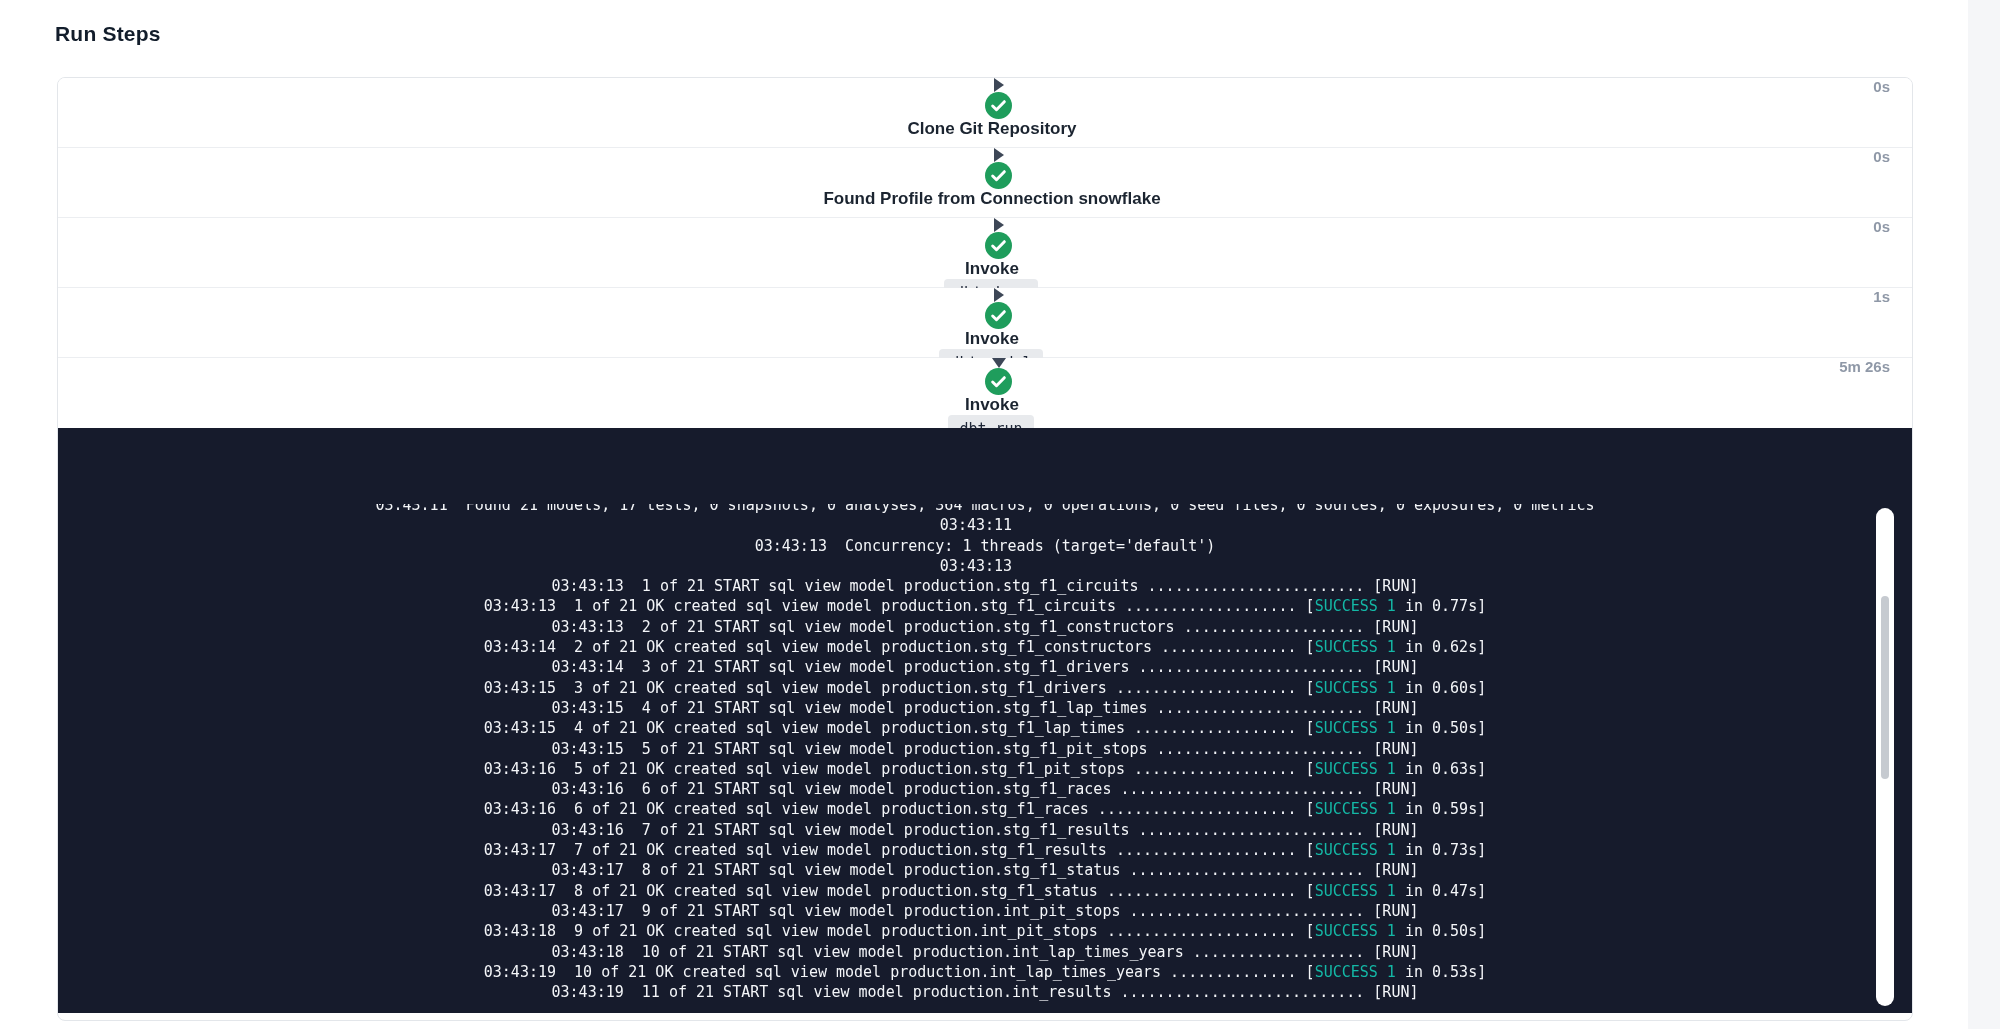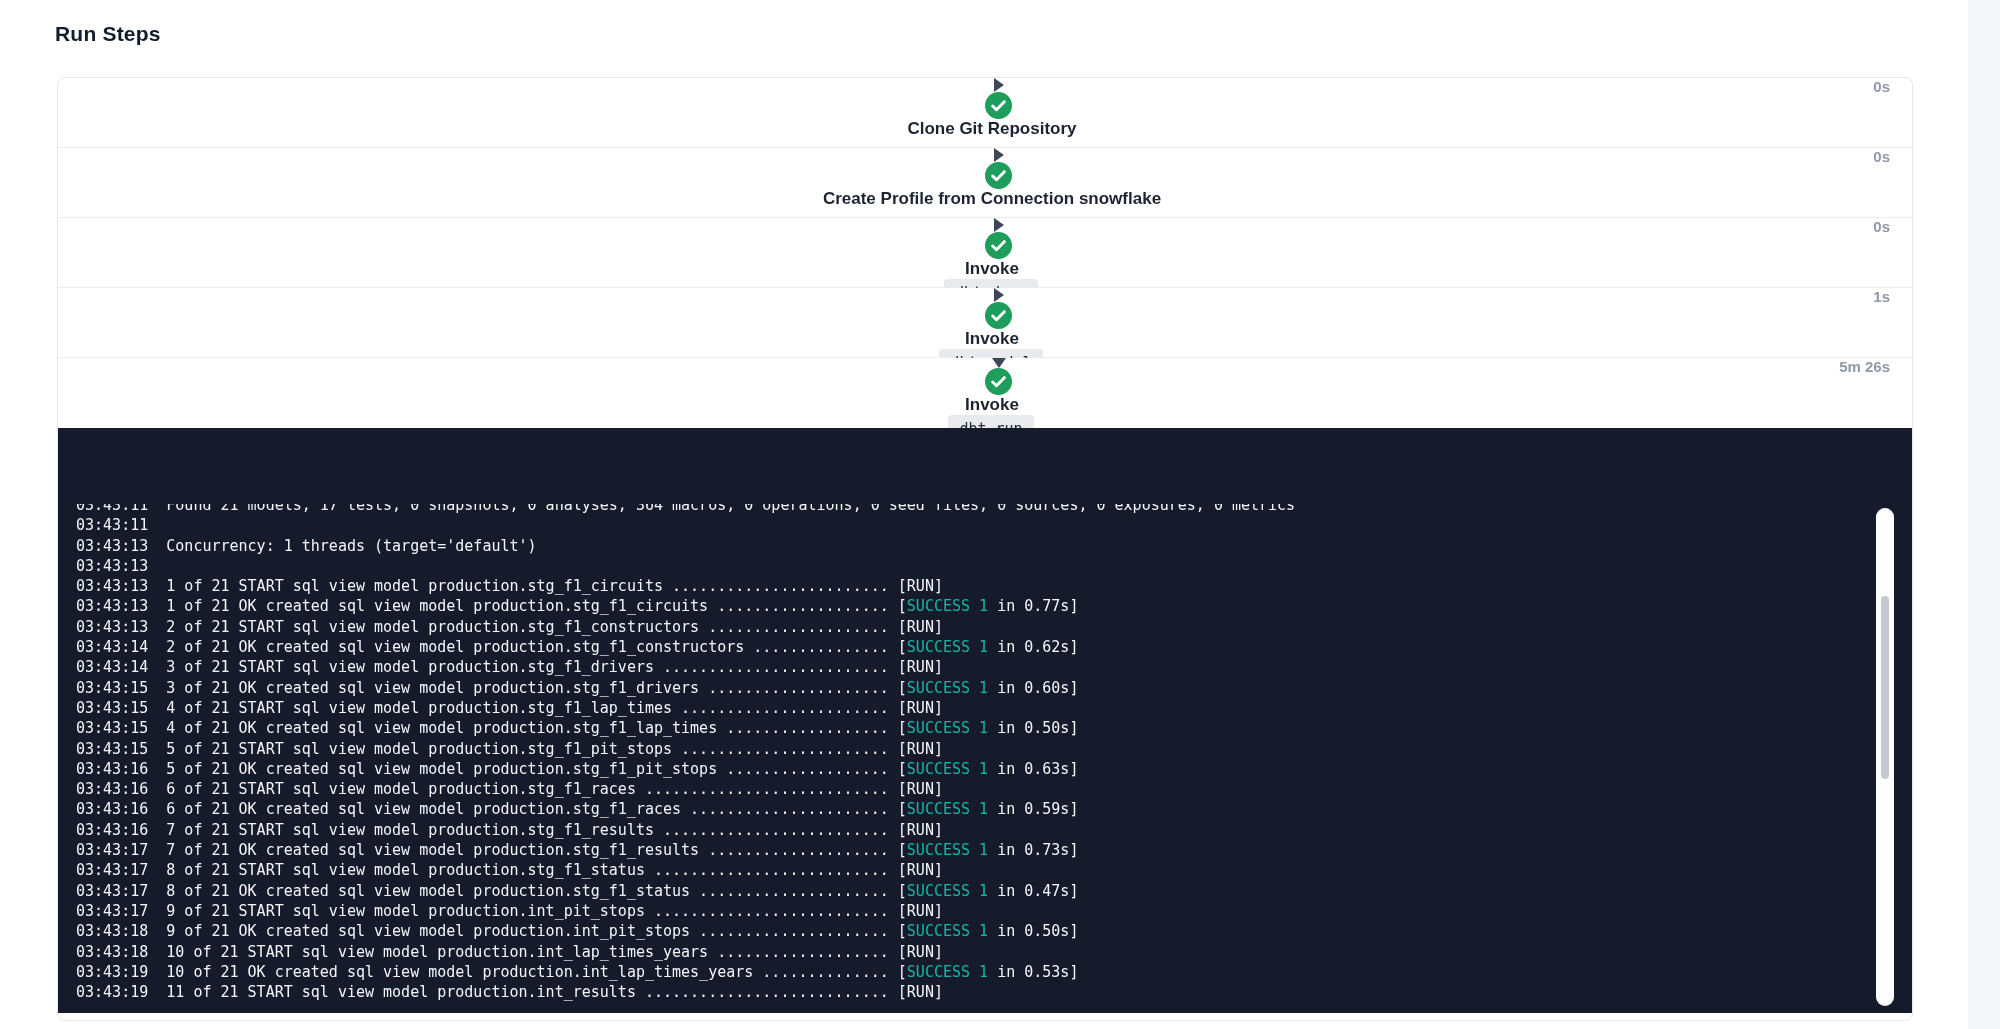--- a/index.html
+++ b/index.html
@@ -59,21 +59,21 @@
     background:#ffffff; color:#1a2332; font-family:"Liberation Sans",sans-serif;
     font-size:15px; font-weight:700; display:flex; align-items:center; gap:10px;
     cursor:pointer;
   }
   .log-view {
     position:absolute; left:18px; right:18px; top:76px; bottom:0; overflow:hidden;
   }
   #loglines { margin:0; margin-top:-9px; }
   .log-line {
     font-family:"DejaVu Sans Mono", monospace; font-size:15px; line-height:20.3px;
-    color:#f4f6f9; white-space:pre;
+    color:#f4f6f9; white-space:pre;text-align:center;
   }
   .log-line .green { color:#14b8a6; }
   .sb-track {
     position:absolute; right:18px; top:80px; width:18px; height:498px;
     background:#ffffff; border-radius:9px;
   }
   .sb-thumb {
     position:absolute; left:5px; top:88px; width:8px; height:183px;
     background:#c6cad0; border-radius:4px; cursor:pointer;
   }
@@ -101,21 +101,21 @@
   </div>
 
   <div class="step-row">
     <span class="caret right"></span>
     <span class="check">
       <svg width="27" height="27" viewBox="0 0 24 24">
         <circle cx="12" cy="12" r="12" fill="#1f9d5c"></circle>
         <path d="M6.8 12.4l3.4 3.4 7-7.2" fill="none" stroke="#ffffff" stroke-width="2.6" stroke-linecap="round" stroke-linejoin="round"></path>
       </svg>
     </span>
-    <span class="step-label">Create Profile from Connection snowflake</span>
+    <span class="step-label">Found Profile from Connection snowflake</span>
 
     <span class="duration">0s</span>
   </div>
 
   <div class="step-row">
     <span class="caret right"></span>
     <span class="check">
       <svg width="27" height="27" viewBox="0 0 24 24">
         <circle cx="12" cy="12" r="12" fill="#1f9d5c"></circle>
         <path d="M6.8 12.4l3.4 3.4 7-7.2" fill="none" stroke="#ffffff" stroke-width="2.6" stroke-linecap="round" stroke-linejoin="round"></path>

